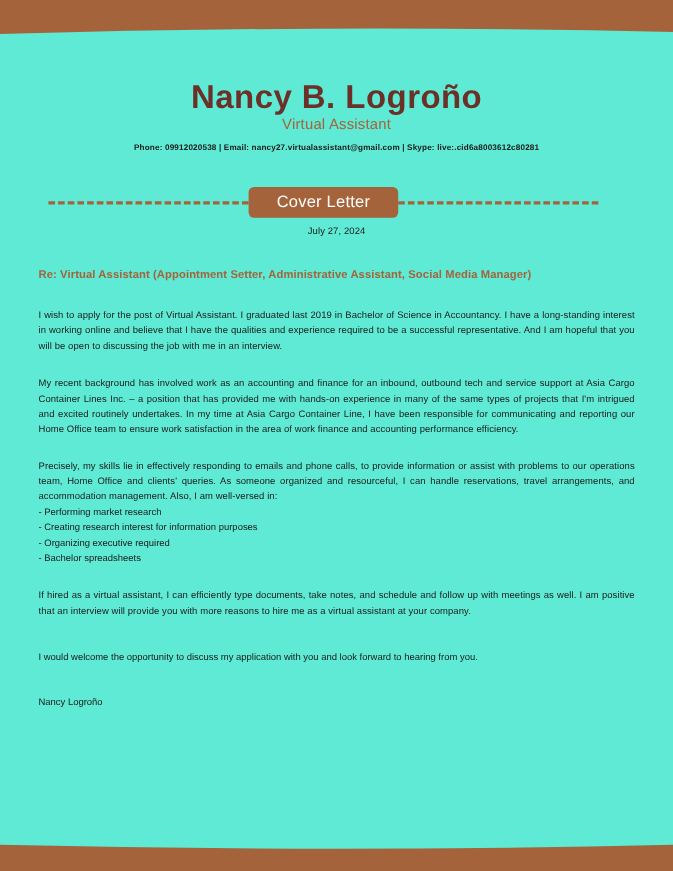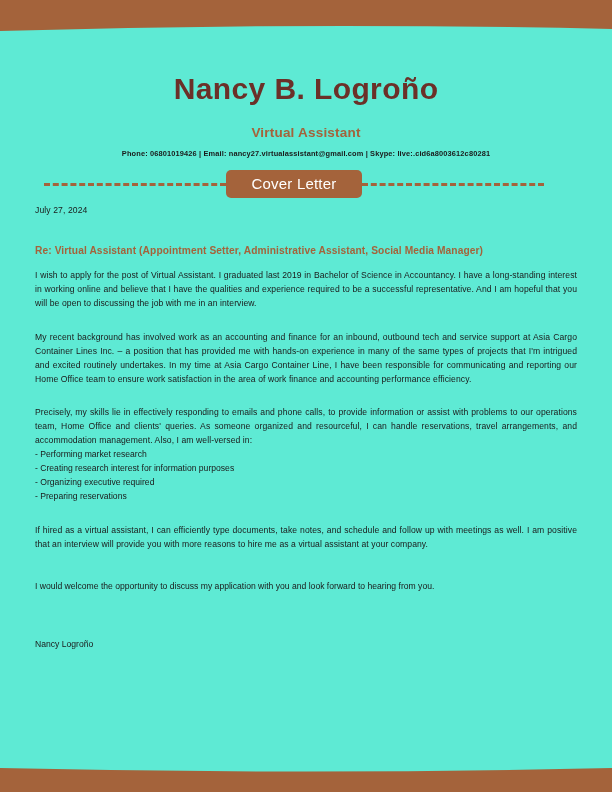--- a/index.html
+++ b/index.html
@@ -57,23 +57,23 @@
   .name {
     font-size: 30px;
     font-weight: bold;
     color: #6B3028;
     letter-spacing: 0.4px;
     line-height: 1.1;
     margin: 0;
   }
   .role {
     font-size: 13.5px;
-    font-weight: bold;
+    font-weight: normal;
     color: #A4633B;
-    margin-top: 20px;
+    margin-top: 0;
     letter-spacing: 0.2px;
   }
   .contact-line {
     font-size: 7.4px;
     font-weight: bold;
     color: #1a1a1a;
     margin-top: 8px;
     line-height: 1.55;
     letter-spacing: 0.15px;
   }
@@ -112,38 +112,39 @@
   .body-wrap {
     position: absolute;
     top: 205px;
     left: 35px;
     width: 542px;
   }
   .date {
     font-size: 8.6px;
     color: #1a1a1a;
     letter-spacing: 0.1px;
+    text-align: center;
   }
   .subject {
     margin-top: 30px;
     font-size: 10.2px;
     font-weight: bold;
     color: #A4633B;
     letter-spacing: 0.1px;
   }
   p.para {
     margin: 0;
     margin-top: 20px;
     font-size: 8.6px;
     line-height: 1.62;
     color: #1a1a1a;
     text-align: justify;
     letter-spacing: 0.08px;
   }
-  p.para.first { margin-top: 13px; }
+  p.para.first { margin-top: 24px; }
   .bullets {
     margin: 0;
     padding: 0;
     list-style: none;
     font-size: 8.6px;
     line-height: 1.62;
     color: #1a1a1a;
   }
   .bullets li {
     margin: 0;
@@ -155,41 +156,41 @@
     font-size: 8.6px;
     line-height: 1.62;
     color: #1a1a1a;
   }
   .signoff {
     margin-top: 26px;
     font-size: 8.6px;
     color: #1a1a1a;
   }
   .signature {
-    margin-top: 45px;
+    margin-top: 28px;
     font-size: 8.6px;
     color: #1a1a1a;
   }
 </style>
 </head>
 <body>
 
 <div class="page">
 
   <div class="band band-top">
     <svg viewBox="0 0 612 34" preserveAspectRatio="none" aria-hidden="true">
       <path d="M0,0 L612,0 L612,29 Q306,22 0,31 Z" fill="#A4633B"></path>
     </svg>
   </div>
 
   <div class="header">
     <div class="name">Nancy B. Logroño</div>
     <div class="role">Virtual Assistant</div>
     <div class="contact-line">
-      <div>Phone: 06801019426 |  Email: nancy27.virtualassistant@gmail.com  |  Skype: live:.cid6a8003612c80281</div>
+      <div>Phone: 09912020538 |  Email: nancy27.virtualassistant@gmail.com  |  Skype: live:.cid6a8003612c80281</div>
     </div>
   </div>
 
   <div class="divider">
     <span class="dash-line dash-left"></span>
     <span class="badge">Cover Letter</span>
     <span class="dash-line dash-right"></span>
   </div>
 
   <div class="body-wrap">
@@ -197,21 +198,21 @@
     <div class="subject">Re: Virtual Assistant (Appointment Setter, Administrative Assistant, Social Media Manager)</div>
 
     <p class="para first">I wish to apply for the post of Virtual Assistant. I graduated last 2019 in Bachelor of Science in Accountancy. I have a long-standing interest in working online and believe that I have the qualities and experience required to be a successful representative. And I am hopeful that you will be open to discussing the job with me in an interview.</p>
     <p class="para">My recent background has involved work as an accounting and finance for an inbound, outbound tech and service support at Asia Cargo Container Lines Inc. – a position that has provided me with hands-on experience in many of the same types of projects that I'm intrigued and excited routinely undertakes. In my time at Asia Cargo Container Line, I have been responsible for communicating and reporting our Home Office team to ensure work satisfaction in the area of work finance and accounting performance efficiency.</p>
     <p class="para">Precisely, my skills lie in effectively responding to emails and phone calls, to provide information or assist with problems to our operations team, Home Office and clients' queries. As someone organized and resourceful, I can handle reservations, travel arrangements, and accommodation management. Also, I am well-versed in:</p>
 
     <ul class="bullets">
       <li>- Performing market research</li>
       <li>- Creating research interest for information purposes</li>
       <li>- Organizing executive required</li>
-      <li>- Preparing reservations</li>
+      <li>- Bachelor spreadsheets</li>
     </ul>
 
     <p class="para">If hired as a virtual assistant, I can efficiently type documents, take notes, and schedule and follow up with meetings as well. I am positive that an interview will provide you with more reasons to hire me as a virtual assistant at your company.</p>
 
     <div class="closing">I would welcome the opportunity to discuss my application with you and look forward to hearing from you.</div>
     <div class="signature">Nancy Logroño</div>
   </div>
 
   <div class="band band-bottom">
     <svg viewBox="0 0 612 30" preserveAspectRatio="none" aria-hidden="true">

